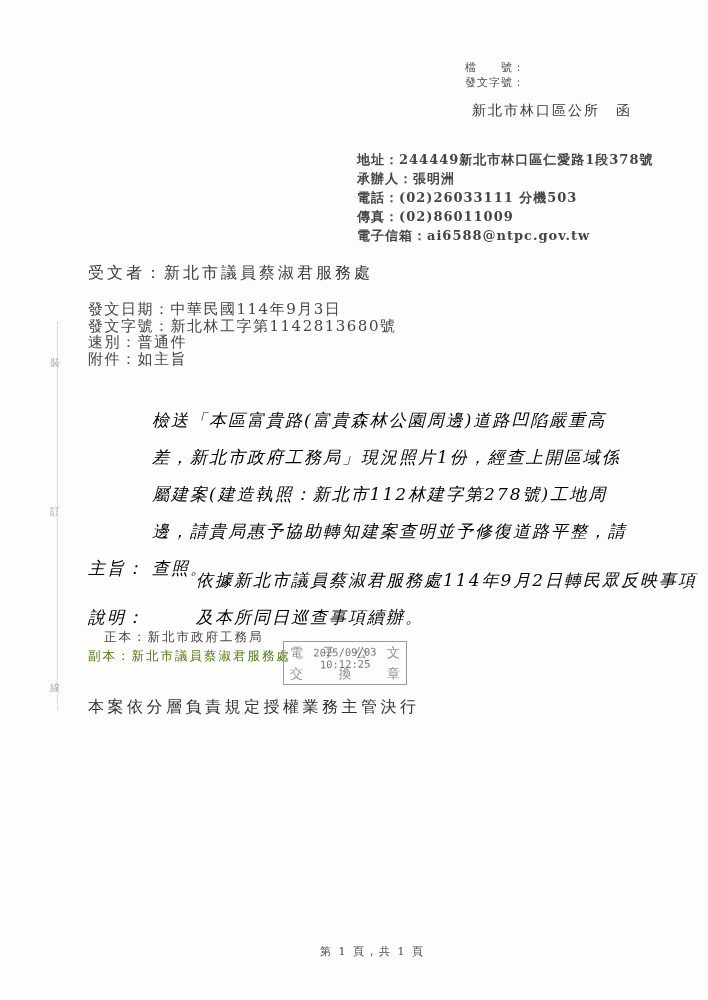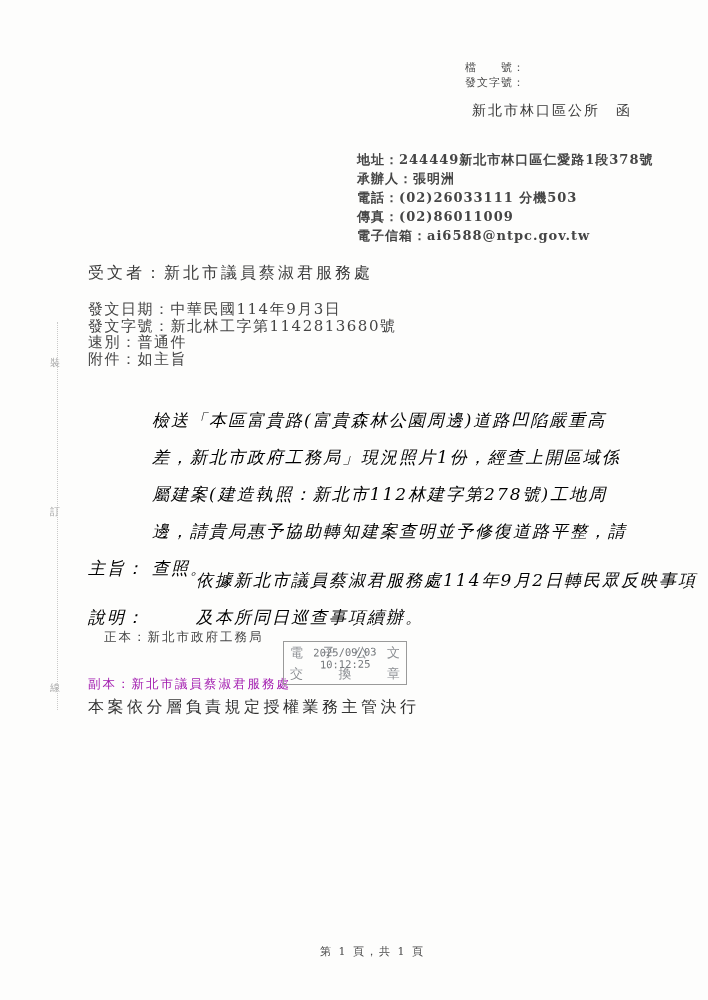--- a/index.html
+++ b/index.html
@@ -56,21 +56,21 @@
   .description { top: 562px; gap: 6px; }
   .description .content { width: 508px; margin-left: 38px; }
 
   
   .copies-original {
     position: absolute; left: 88px; top: 629px;
     font-size: 12.5px; letter-spacing: 2px; color: #454545; margin-left: 16px;
   }
   .copies-carbon {
     position: absolute; left: 88px; top: 648px;
-    font-size: 12.5px; letter-spacing: 2px; color: #a21caf; margin-top: 28px;
+    font-size: 12.5px; letter-spacing: 2px; color: #4d7c0f;
   }
 
   
   .stamp {
     position: absolute; left: 283px; top: 641px;
     width: 124px; height: 44px;
     border: 1px solid #9a9a9a;
     color: #8d9094;
     padding: 2px 6px;
     display: flex; flex-direction: column; justify-content: space-between;

